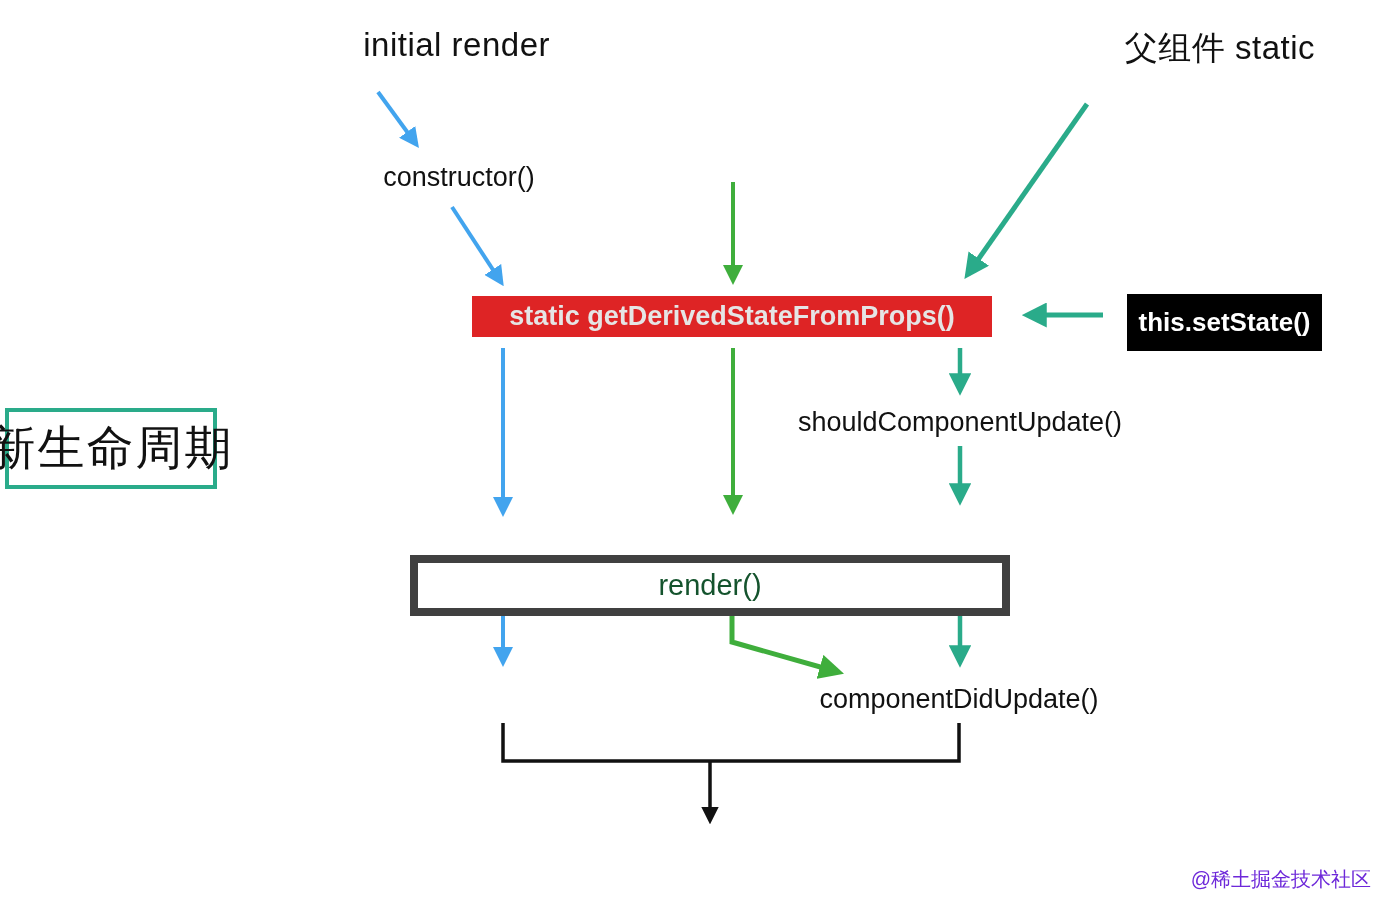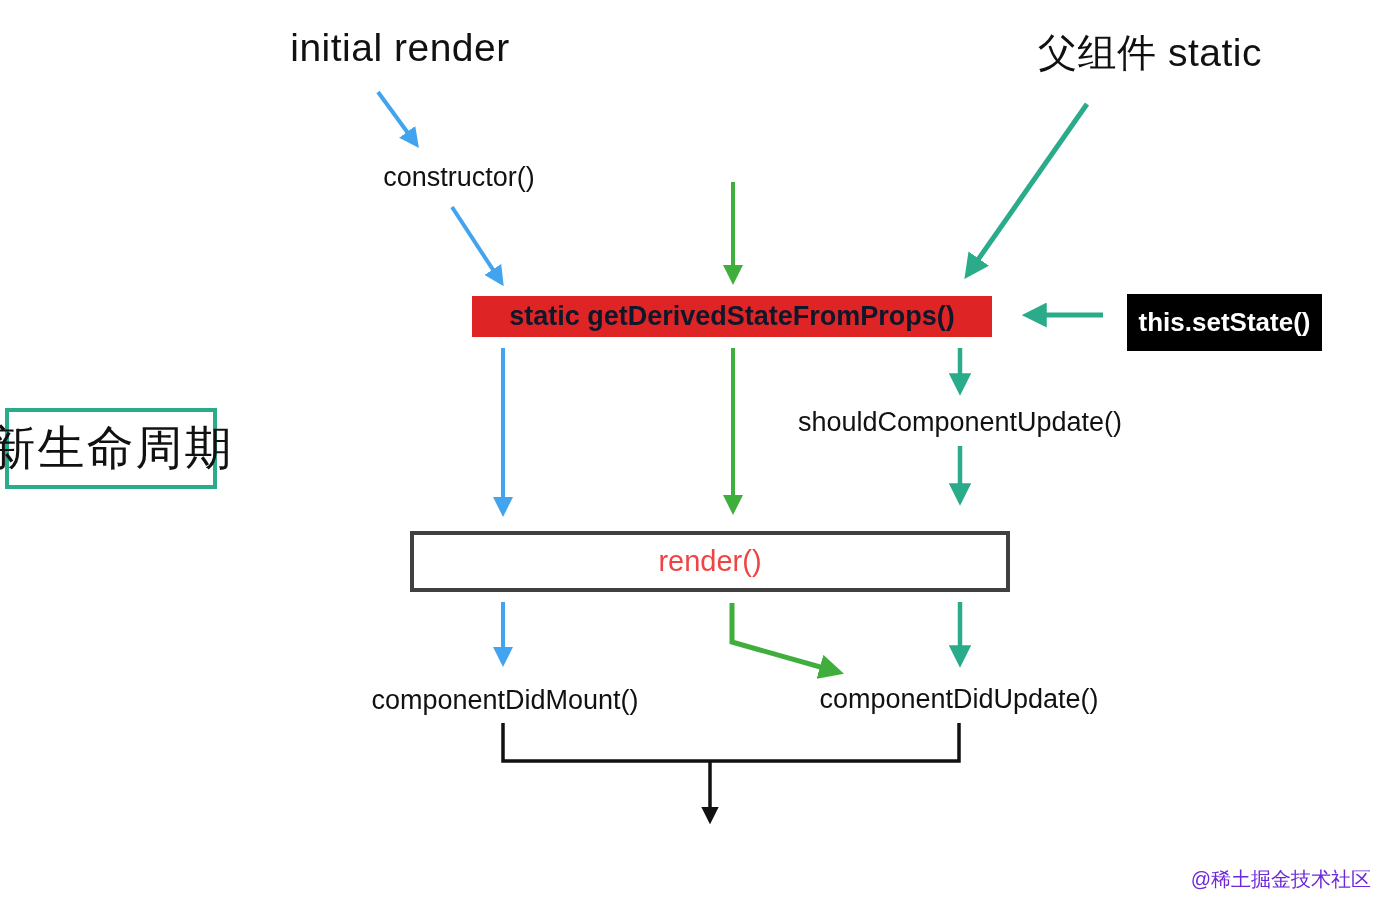--- a/index.html
+++ b/index.html
@@ -21,23 +21,24 @@
     width: 1399px;
     height: 914px;
   }
   .label {
     position: absolute;
     color: #111111;
     text-align: center;
     white-space: nowrap;
   }
   .title {
-    font-size: 39px;
+    font-size: 33px;
     font-weight: 500;
     letter-spacing: 0.5px;
+    text-align: right;
   }
   .fn {
     font-size: 27px;
     font-weight: 400;
   }
   .box {
     position: absolute;
     display: flex;
     align-items: center;
     justify-content: center;
@@ -45,30 +46,31 @@
     box-sizing: border-box;
   }
   .black-box {
     background: #000000;
     color: #ffffff;
     font-size: 26px;
     font-weight: 700;
   }
   .red-box {
     background: var(--c-red, #de2425);
-    color: #0f172a;
+    color: #e5e5e5;
     font-size: 27px;
     font-weight: 700;
   }
   .outline-box {
     background: #ffffff;
-    border: 4px solid #404040;
-    color: #ef4444;
+    border: 8px solid #404040;
+    color: #14532d;
     font-size: 29px;
     font-weight: 400;
+    margin-top: 24px;
   }
   .side-box {
     background: #ffffff;
     border: 4px solid var(--c-teal, #2aab8a);
     color: #111111;
     font-size: 47px;
     font-weight: 500;
     letter-spacing: 2px;
   }
   .watermark {
@@ -126,21 +128,20 @@
 
     <polyline points="503,723 503,761 959,761 959,723" fill="none" class="s-black" stroke-width="3.5"></polyline>
     <line x1="710" y1="761" x2="710" y2="820" class="s-black" stroke-width="3.5" marker-end="url(#ah-black)"></line>
   </svg>
 
   <div class="label title" style="left:250px; top:26px; width:300px;">initial render</div>
   <div class="label title" style="left:985px; top:26px; width:330px;">父组件 static</div>
 
   <div class="label fn" style="left:359px; top:162px; width:200px;">constructor()</div>
   <div class="label fn" style="left:760px; top:407px; width:400px;">shouldComponentUpdate()</div>
-  <div class="label fn" style="left:340px; top:685px; width:330px;">componentDidMount()</div>
   <div class="label fn" style="left:789px; top:684px; width:340px;">componentDidUpdate()</div>
 
   <div class="box red-box" style="left:472px; top:296px; width:520px; height:41px;">static getDerivedStateFromProps()</div>
   <div class="box black-box" style="left:1127px; top:294px; width:195px; height:57px;">this.setState()</div>
   <div class="box outline-box" style="left:410px; top:531px; width:600px; height:61px;">render()</div>
   <div class="box side-box" style="left:5px; top:408px; width:212px; height:81px;">新生命周期</div>
 
   <div class="watermark">@稀土掘金技术社区</div>
 
 </div>

